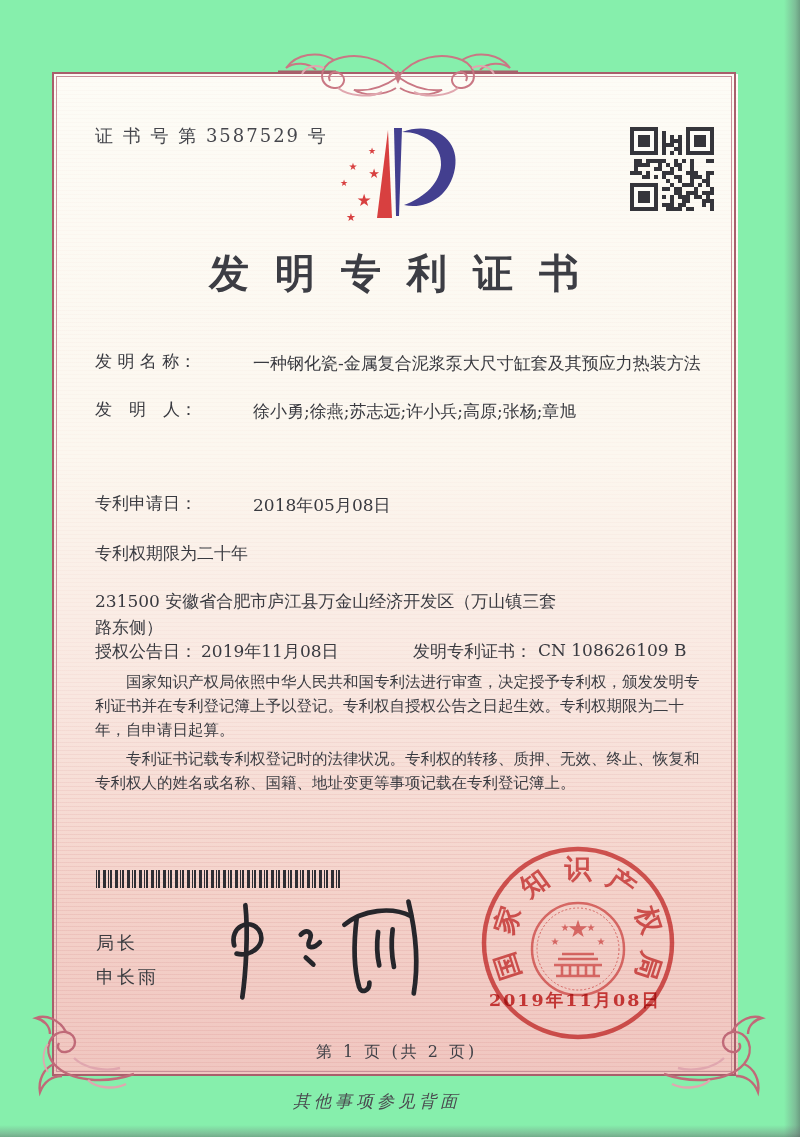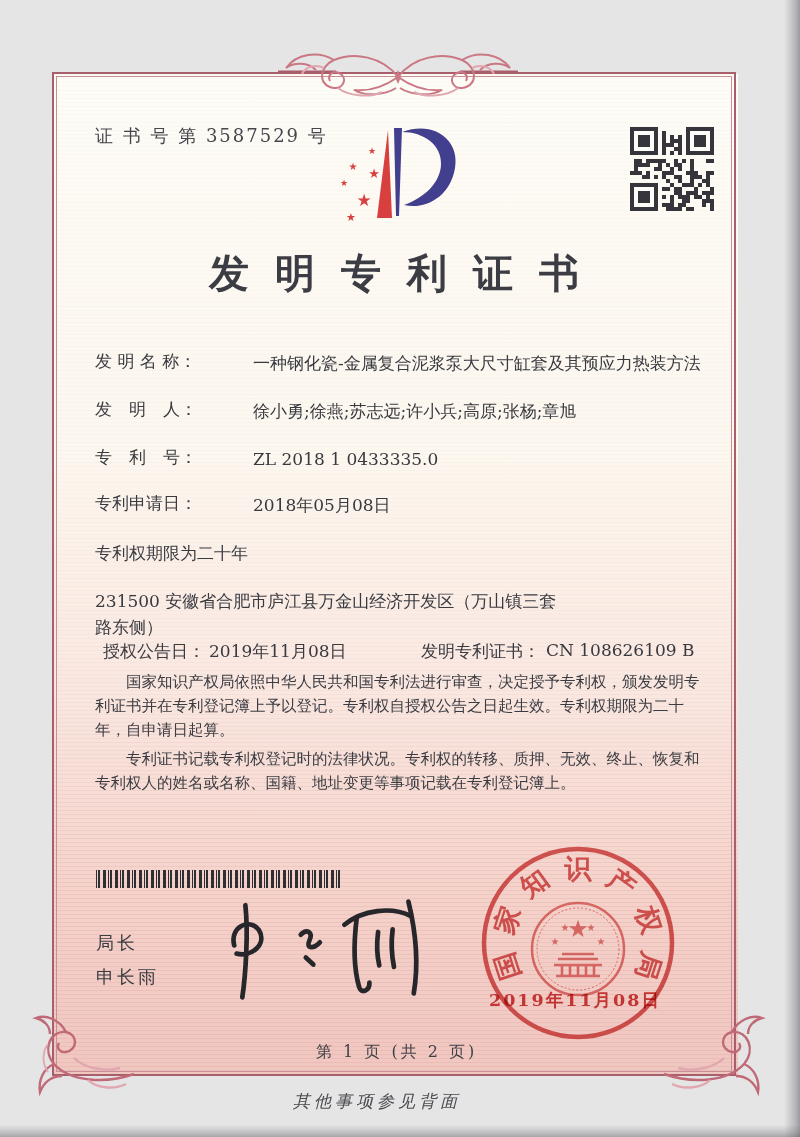--- a/index.html
+++ b/index.html
@@ -1,21 +1,21 @@
 <!DOCTYPE html>
 <html><head>
 <meta charset="utf-8">
 <style>
   html,body{margin:0;padding:0;}
   body{
     width:800px;height:1137px;position:relative;background:#ffffff;
     font-family:"DejaVu Serif","Liberation Serif",serif;
     overflow:hidden;
   }
-  .sheet{position:absolute;inset:0;background:#e5e5e5;}
+  .sheet{position:absolute;inset:0;background:#86efac;}
   
   .edge-right{position:absolute;top:0;right:0;width:16px;height:100%;
     background:linear-gradient(90deg,rgba(0,0,0,0) 0%,rgba(110,110,118,.38) 70%,rgba(80,80,88,.5) 100%);}
   .edge-bottom{position:absolute;left:0;bottom:0;width:100%;height:12px;
     background:linear-gradient(180deg,rgba(0,0,0,0) 0%,rgba(110,110,118,.35) 70%,rgba(90,90,96,.45) 100%);}
   
   .cert-bg{position:absolute;left:54px;top:74px;width:684px;height:1002px;
     background:linear-gradient(180deg,#fdfcf6 0%,#fcf7ef 38%,#f9e7e0 62%,#f4d2ca 82%,#f0c6c0 100%);}
   .cert-waves{position:absolute;inset:0;
     background:repeating-linear-gradient(180deg,rgba(205,115,115,.14) 0 1px,rgba(205,115,115,0) 1px 4px);
@@ -28,21 +28,21 @@
   .txt{position:absolute;color:#3a3b41;}
   .cert-no{left:95px;top:124px;font-size:18px;letter-spacing:2px;color:#45464c;}
   .logo{position:absolute;left:336px;top:120px;width:162px;height:118px;}
   .qr{position:absolute;left:630px;top:127px;width:84px;height:84px;}
   .title{left:52px;top:246px;width:684px;text-align:center;font-size:40px;font-weight:bold;
     letter-spacing:26px;padding-left:26px;box-sizing:border-box;color:#3c3d44;}
   .row{position:absolute;left:95px;display:flex;font-size:17px;color:#393a40;}
   .row .lbl{width:158px;flex:none;}
   .row .val{width:462px;line-height:26px;}
   .r0{top:350px}.r1{top:398px}.r2{top:446px}.r3{top:492px}.r4{top:540px}.r5{top:588px}
-  .grant{position:absolute;left:95px;top:640px;display:flex;font-size:17px;color:#393a40;margin-left:8px;}
+  .grant{position:absolute;left:95px;top:640px;display:flex;font-size:17px;color:#393a40;}
   .grant .lbl{flex:none;}
   .grant .val1{width:212px;margin-left:4px;}
   .grant .val2{margin-left:6px;}
   .paras{position:absolute;left:95px;top:670px;width:618px;font-size:15.5px;line-height:24px;
     color:#3b3c42;}
   .paras p{margin:0 0 5px 0;text-indent:2em;}
   .barcode{position:absolute;left:96px;top:870px;width:332px;height:18px;display:flex;align-items:stretch;}
   .barcode span{display:block;background:#2e2e33;height:100%;flex:none;}
   .director{position:absolute;left:96px;top:926px;font-size:18px;color:#3b3c40;
     font-family:Liberation Serif, serif;letter-spacing:3px;line-height:34px;}
@@ -263,24 +263,20 @@
   <div class="txt title">发明专利证书</div>
 
   <div class="row r0">
     <span class="lbl">发 明 名 称：</span>
     <span class="val">一种钢化瓷-金属复合泥浆泵大尺寸缸套及其预应力热装方法</span>
   </div>
   <div class="row r1">
     <span class="lbl">发　明　人：</span>
     <span class="val">徐小勇;徐燕;苏志远;许小兵;高原;张杨;章旭</span>
   </div>
-  <div class="row r2">
-    <span class="lbl">专　利　号：</span>
-    <span class="val">ZL 2018 1 0433335.0</span>
-  </div>
   <div class="row r3">
     <span class="lbl">专利申请日：</span>
     <span class="val">2018年05月08日</span>
   </div>
   <div class="row r4">
     <span class="val">专利权期限为二十年</span>
   </div>
   <div class="row r5">
     <span class="val">231500 安徽省合肥市庐江县万金山经济开发区（万山镇三套路东侧）</span>
   </div>

